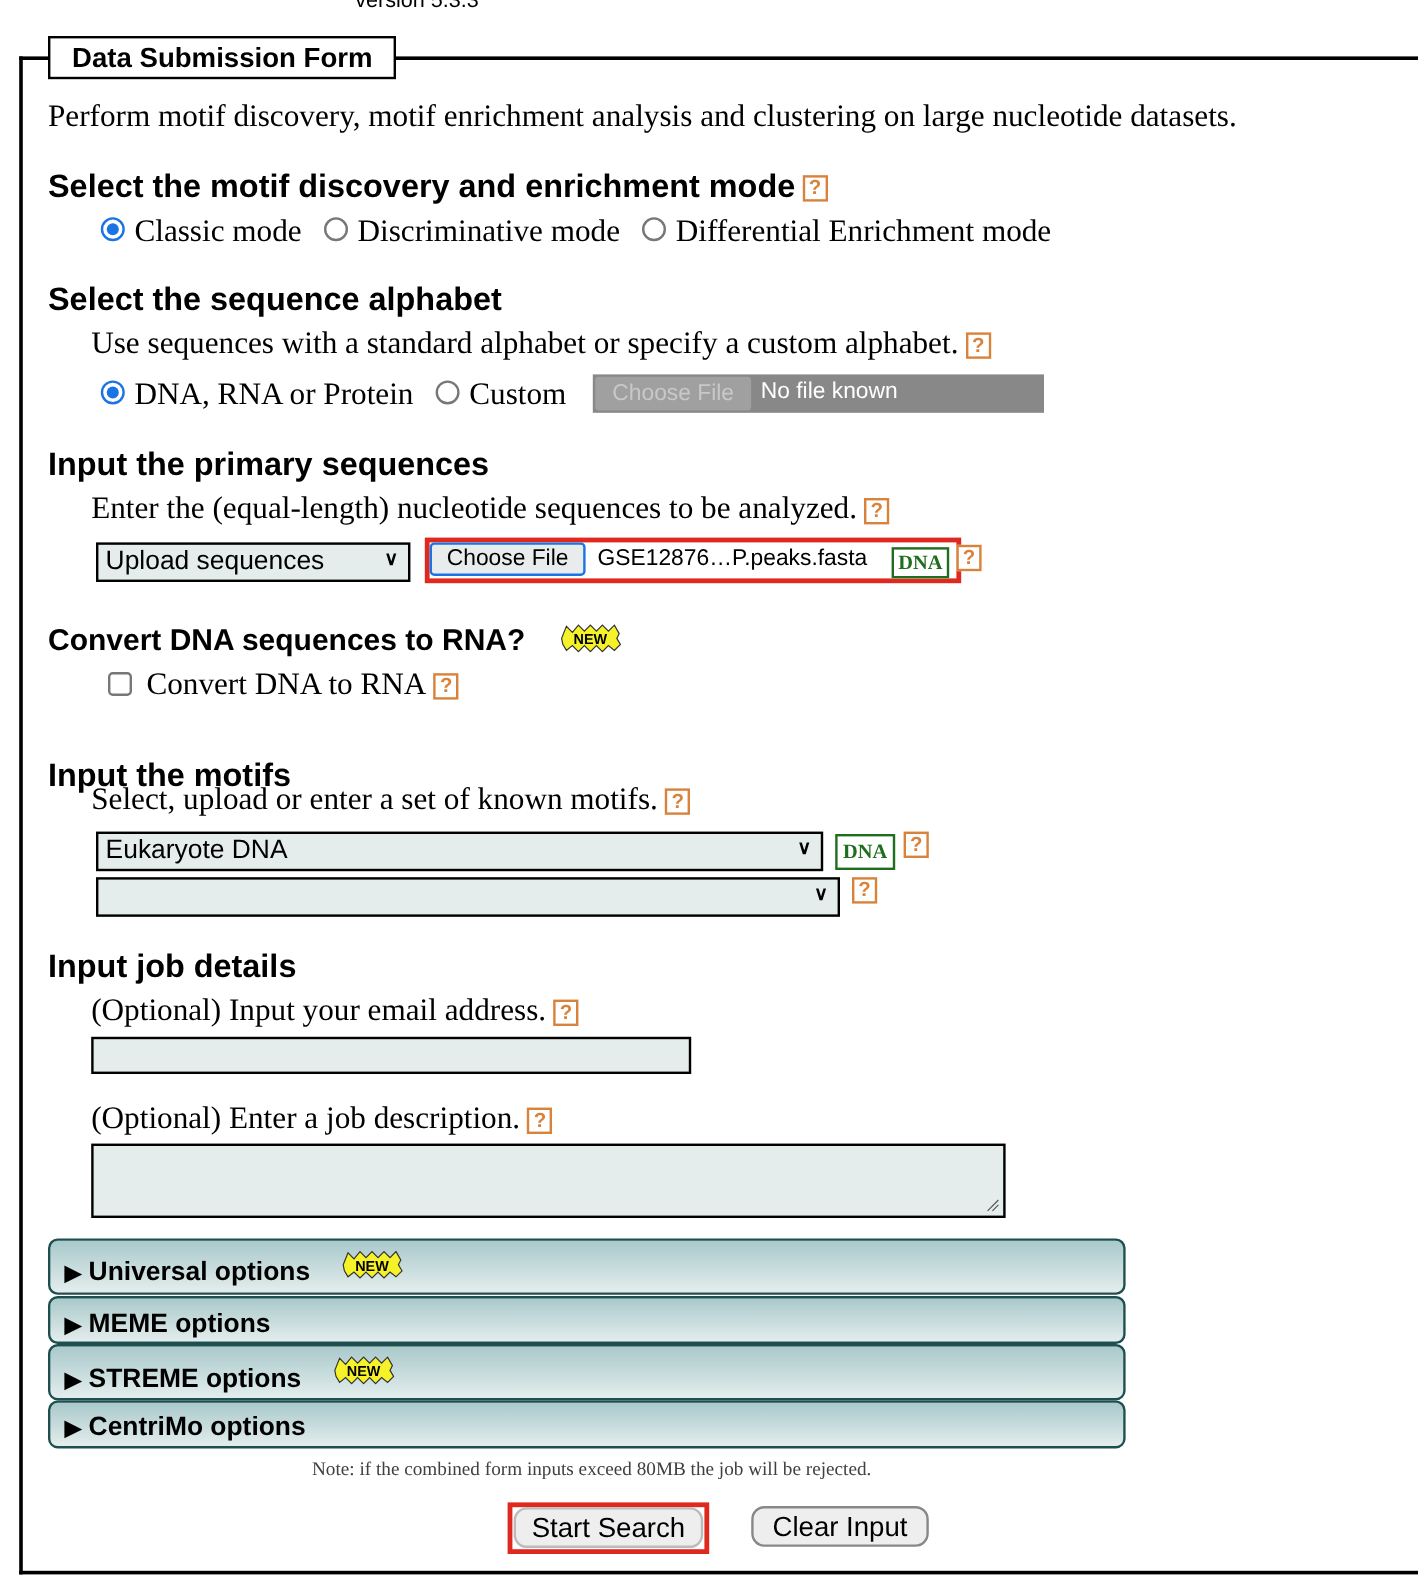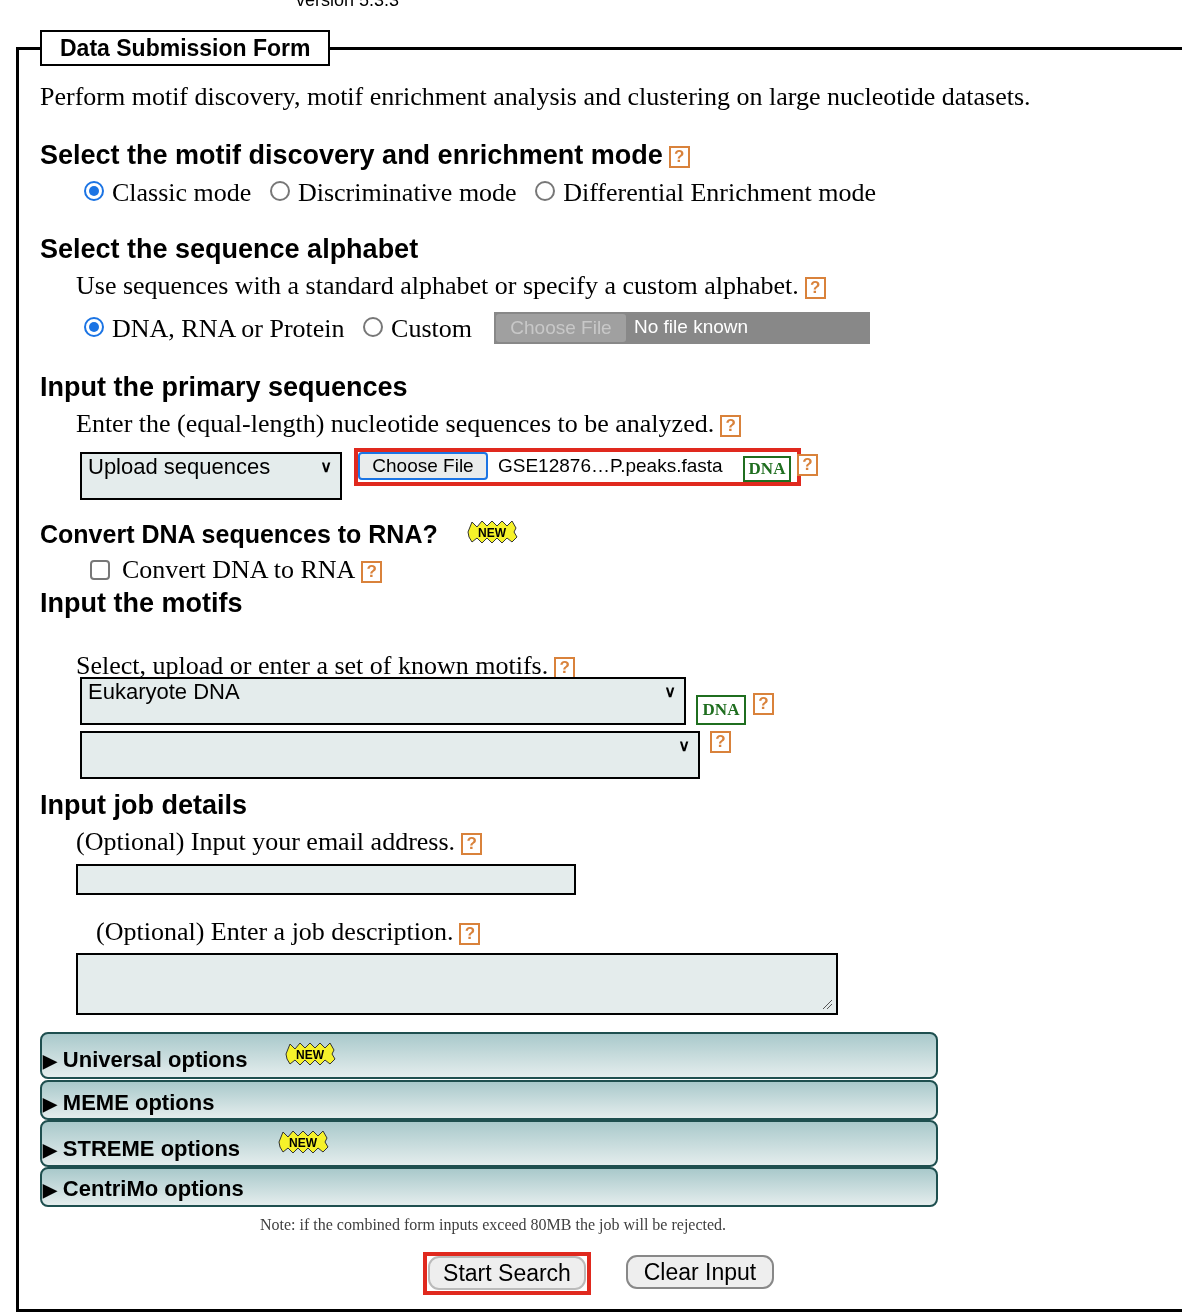--- a/index.html
+++ b/index.html
@@ -56,21 +56,21 @@
     background: #888888; font-family: "Liberation Sans", sans-serif; font-size: 19px;
     color: #fff;
   }
   .filebox-disabled .btn {
     position: absolute; left: 2px; top: 2px; width: 130px; height: 28px;
     background: #a0a0a0; color: #c8c8c8; text-align: center; line-height: 28px;
     border-radius: 3px;
   }
   .filebox-disabled .nofile { position: absolute; left: 140px; top: 4px; }
   .select {
-    position: absolute; height: 48px; border: 2px solid #000; background: #e4ecec;
+    position: absolute; height: 33px; border: 2px solid #000; background: #e4ecec;
     font-family: "Liberation Sans", sans-serif; font-size: 22px; line-height: 26px;
     padding-left: 6px; cursor: pointer;
   }
   .select .chev {
     position: absolute; right: 8px; top: 0; font-size: 16px; font-weight: bold;
   }
   .highlight {
     position: absolute; border: 4px solid #e0291e;
   }
   .upload-group {
@@ -91,21 +91,21 @@
   .new-badge {
     position: absolute; width: 52px; height: 24px;
   }
   .input {
     position: absolute; border: 2px solid #000; background: #e4ecec;
   }
   .opt-panel {
     position: absolute; left: 40px; width: 898px; border: 2px solid #1e4f4f;
     border-radius: 8px; background: linear-gradient(#a9c9cb, #e4eded);
     font-family: "Liberation Sans", sans-serif; font-weight: bold; font-size: 22px;
-    padding-left: 1px; cursor: pointer;
+    padding-left: 12px; cursor: pointer;
   }
   .opt-panel .tri { font-size: 18px; margin-right: 6px; }
   .note {
     left: 260px; top: 1216px; font-size: 16px; color: #404040;
   }
   .button {
     position: absolute; height: 34px; border: 2px solid #888; border-radius: 11px;
     background: #eeeeee; font-family: Liberation Sans, sans-serif; font-size: 23px;
     text-align: center; line-height: 30px; cursor: pointer;
   }
@@ -160,41 +160,41 @@
 
 <div class="abs h2" style="top:520px; font-size:25px;">Convert DNA sequences to RNA?</div>
 <svg class="new-badge" style="left:466px; top:520px;" viewBox="0 0 52 24">
   <polygon points="2,12 6,2 11,7 16,1 21,6 26,1 31,6 36,1 41,6 46,1 50,8 48,12 51,17 46,22 41,18 36,23 31,18 26,23 21,18 16,23 11,18 6,22 3,17" fill="#f6f22a" stroke="#333" stroke-width="1"></polygon>
   <text x="26" y="17" text-anchor="middle" font-family="Liberation Sans, sans-serif" font-size="12" font-weight="bold" fill="#000">NEW</text>
 </svg>
 <div class="abs txt" style="left:90px; top:555px;">
   <span class="checkbox"></span><span>Convert DNA to RNA</span><span class="help">?</span>
 </div>
 
-<div class="abs h2" style="top:588px;">Input the motifs</div>
+<div class="abs h2" style="top:631px;">Input the motifs</div>
 <div class="abs txt" style="left:76px; top:651px;">
   <span>Select, upload or enter a set of known motifs.</span><span class="help">?</span>
 </div>
-<div class="select" style="left:80px; top:677px; width:606px;">
+<div class="select" style="left:80px; top:693px; width:606px;">
   <span>Eukaryote DNA</span>
   <span class="chev">∨</span>
 </div>
 <div class="dna-badge" style="left:696px; top:695px; width:50px; height:30px; line-height:26px;">DNA</div>
 <span class="help abs" style="left:753px; top:693px; margin:0;">?</span>
 <div class="select" style="left:80px; top:731px; width:620px;">
   <span class="chev">∨</span>
 </div>
 <span class="help abs" style="left:710px; top:731px; margin:0;">?</span>
 
 <div class="abs h2" style="top:790px;">Input job details</div>
 <div class="abs txt" style="left:76px; top:827px;">
   <span>(Optional) Input your email address.</span><span class="help">?</span>
 </div>
 <div class="input" style="left:76px; top:864px; width:500px; height:31px;"></div>
-<div class="abs txt" style="left:76px; top:917px;margin-left:20px;">
+<div class="abs txt" style="left:76px; top:917px;">
   <span>(Optional) Enter a job description.</span><span class="help">?</span>
 </div>
 <div class="input" style="left:76px; top:953px; width:762px; height:62px;">
   <span></span>
   <svg style="position:absolute; right:3px; bottom:3px;" width="12" height="12" viewBox="0 0 12 12">
     <line x1="2" y1="11" x2="11" y2="2" stroke="#555" stroke-width="1"></line>
     <line x1="6" y1="11" x2="11" y2="6" stroke="#555" stroke-width="1"></line>
   </svg>
 </div>
 

